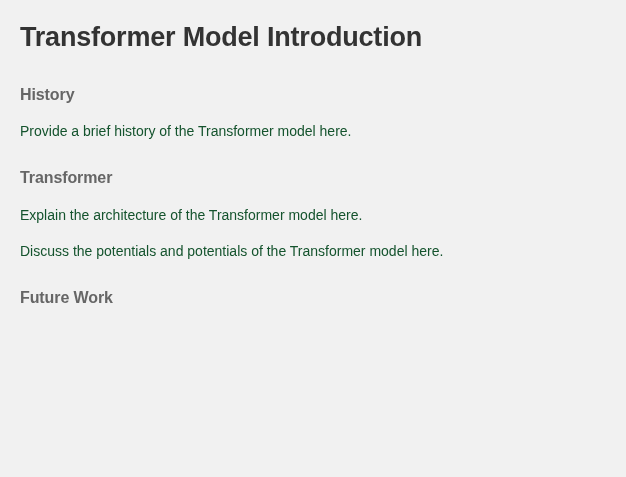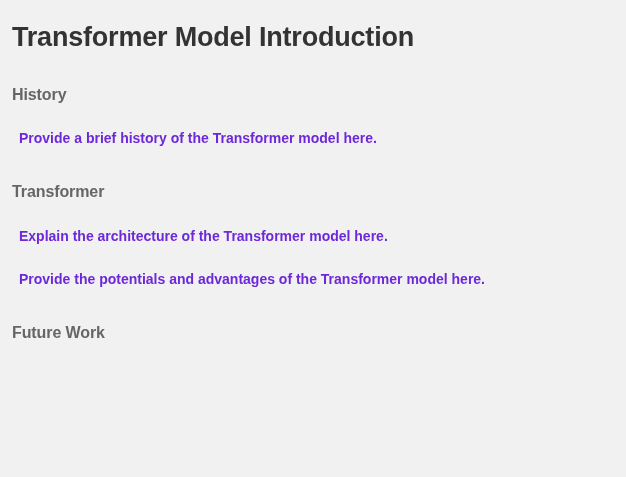--- a/index.html
+++ b/index.html
@@ -11,21 +11,21 @@
     height: 477px;
     background: #f1f1f1;
     font-family: "Liberation Sans", sans-serif;
     -webkit-font-smoothing: antialiased;
     overflow: hidden;
   }
   .page {
     box-sizing: border-box;
     width: 626px;
     height: 477px;
-    padding: 22px 20px 0 12px;
+    padding: 22px 20px 0 20px;
     background: #f1f1f1;
   }
   .doc-title {
     font-size: 27px;
     font-weight: bold;
     color: #333333;
     line-height: 1.15;
     margin: 0 0 4px 0;
     letter-spacing: -0.2px;
   }
@@ -36,24 +36,24 @@
     font-size: 16px;
     font-weight: bold;
     color: #666666;
     line-height: 1.2;
     margin: 0;
     padding: 28px 0 0 0;
     letter-spacing: -0.1px;
   }
   .section-body {
     font-size: 14px;
-    font-weight: bold;
-    color: #6d28d9;
+    font-weight: normal;
+    color: #14532d;
     line-height: 1.3;
-    margin: 7px;
+    margin: 0;
     padding: 18px 0 0 0;
   }
 </style>
 </head>
 <body>
 
 <div class="page">
 
   <h1 class="doc-title">Transformer Model Introduction</h1>
 
@@ -61,20 +61,20 @@
     <h2 class="section-heading">History</h2>
     <p class="section-body">Provide a brief history of the Transformer model here.</p>
   </div>
 
   <div class="section">
     <h2 class="section-heading">Transformer</h2>
     <p class="section-body">Explain the architecture of the Transformer model here.</p>
   </div>
 
   <div class="section">
-    <p class="section-body">Provide the potentials and advantages of the Transformer model here.</p>
+    <p class="section-body">Discuss the potentials and potentials of the Transformer model here.</p>
   </div>
 
   <div class="section">
     <h2 class="section-heading">Future Work</h2>
   </div>
 
 </div>
 
 </body></html>

